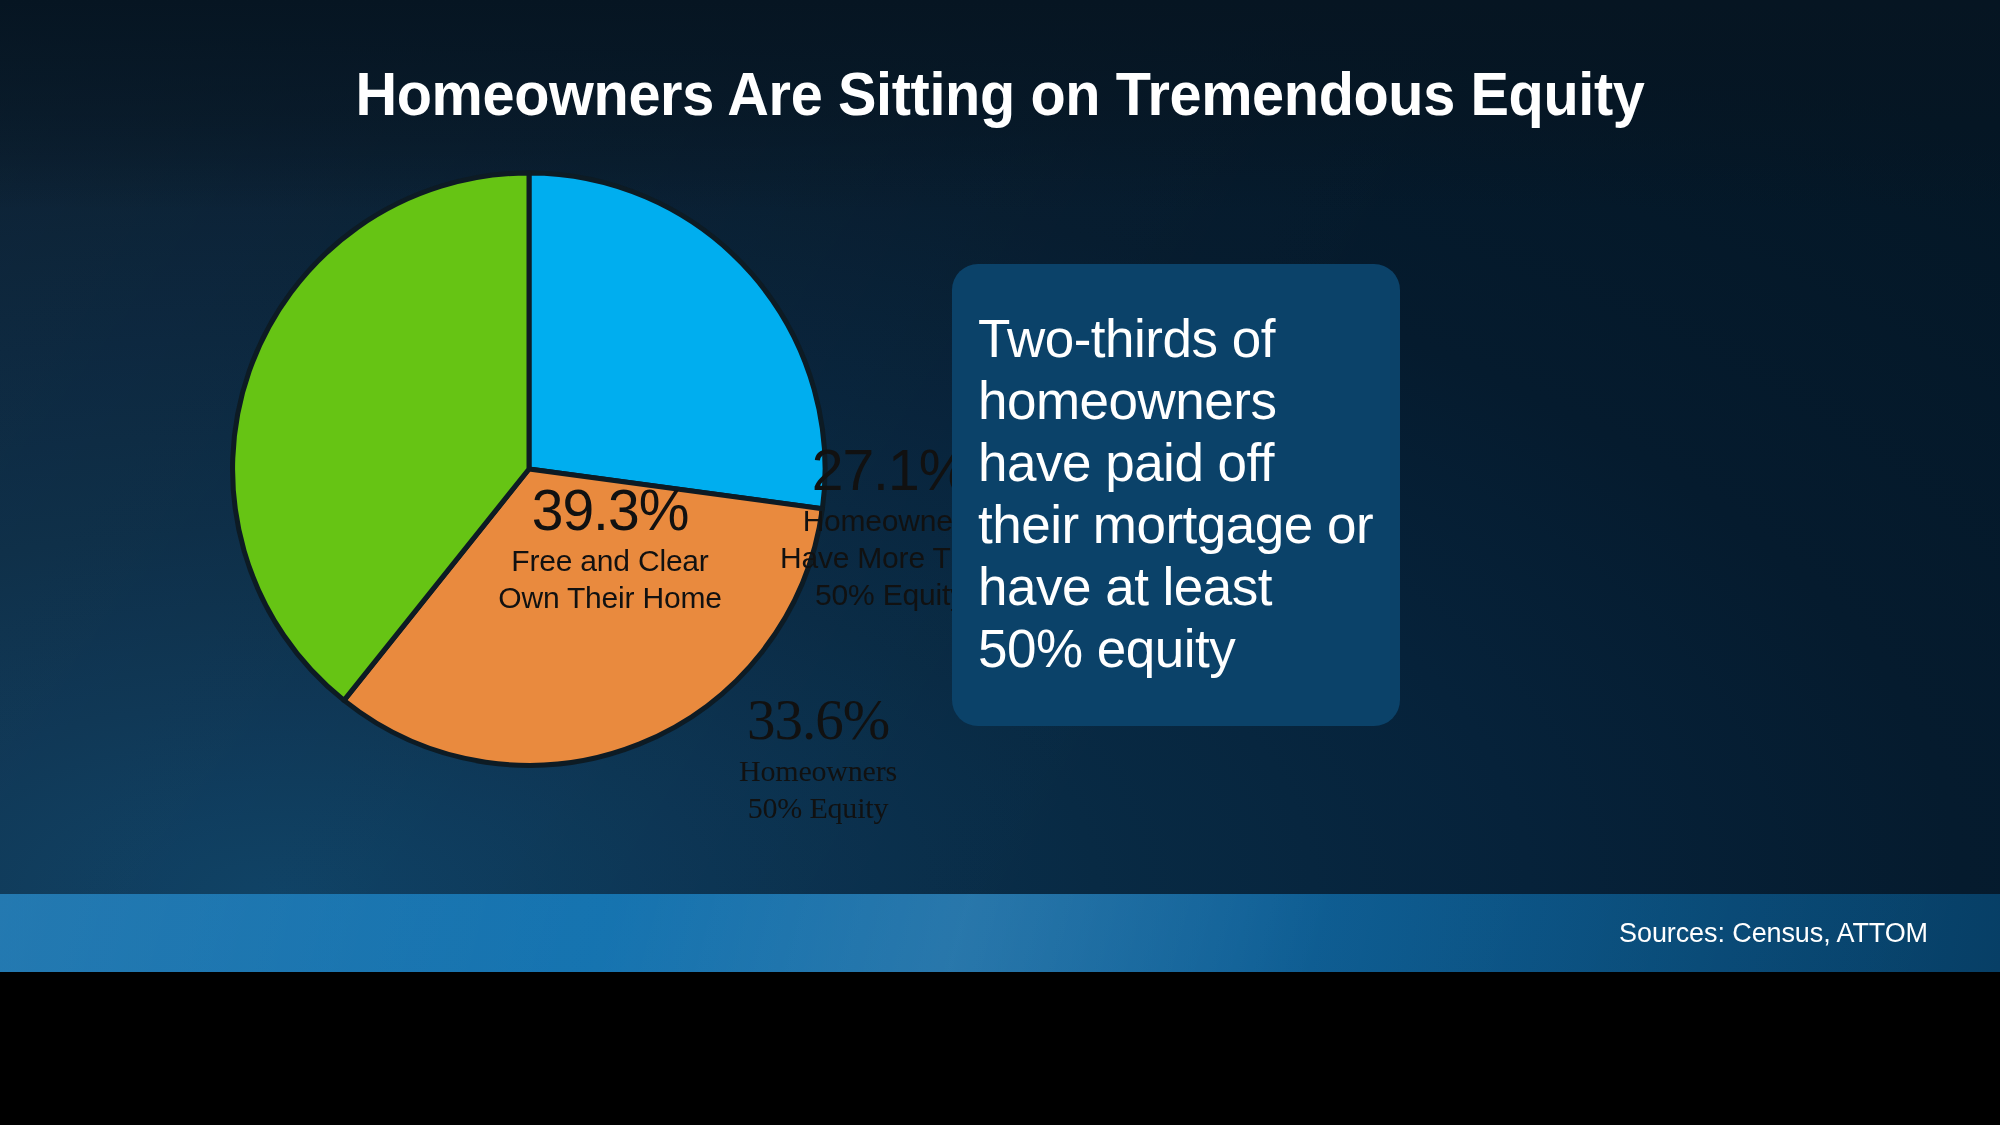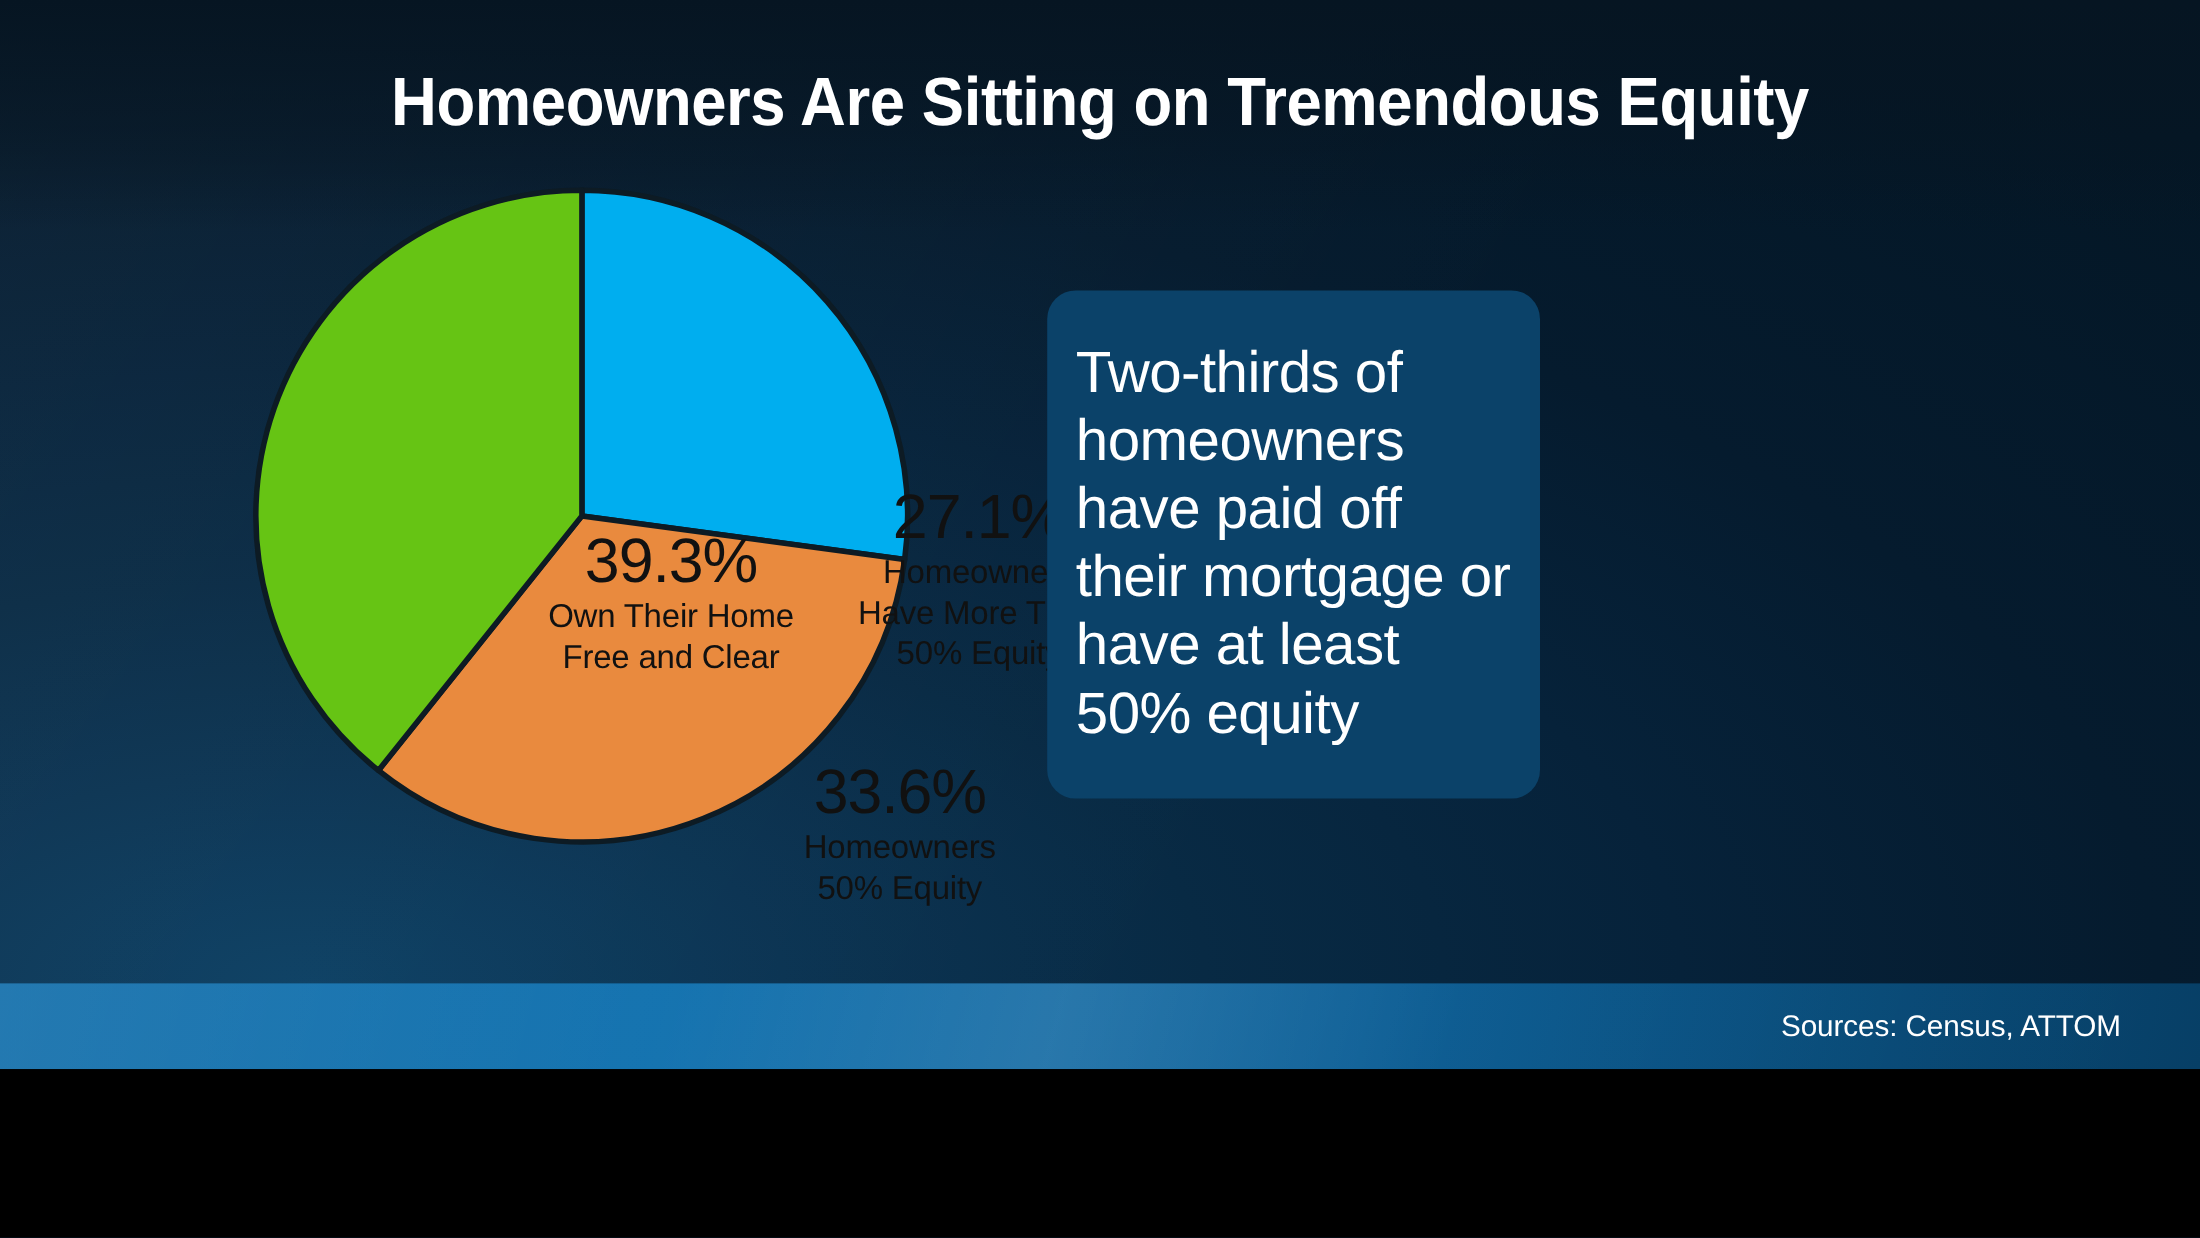--- a/index.html
+++ b/index.html
@@ -80,21 +80,21 @@
   }
   .slice-sub {
     display: block;
     font-size: 30px;
     line-height: 1.22;
     letter-spacing: -0.2px;
   }
 
   .label-green { left: 232px; top: 312px; width: 300px; }
   .label-blue  { left: 528px; top: 272px; width: 268px; }
-  .label-orange{ left: 440px; top: 522px; width: 300px; }
+  .label-orange{ left: 440px; top: 522px; width: 300px; font-family: Liberation Serif, serif; }
 
   
   .callout {
     position: absolute;
     left: 952px;
     top: 230px;
     width: 448px;
     height: 462px;
     background: #0b4269;
     border-radius: 26px;
@@ -147,22 +147,22 @@
 
       <path d="M 301 301 L 301 5 A 296 296 0 0 1 594.4 340.7 Z" fill="#00AEEF" stroke="#0d1b24" stroke-width="5" stroke-linejoin="round"></path>
 
       <path d="M 301 301 L 594.4 340.7 A 296 296 0 0 1 116.0 532.4 Z" fill="#E98A3E" stroke="#0d1b24" stroke-width="5" stroke-linejoin="round"></path>
 
       <path d="M 301 301 L 116.0 532.4 A 296 296 0 0 1 301 5 Z" fill="#66C414" stroke="#0d1b24" stroke-width="5" stroke-linejoin="round"></path>
     </svg>
 
     <div class="slice-label label-green">
       <span class="slice-pct">39.3%</span>
+      <span class="slice-sub">Free and Clear</span>
       <span class="slice-sub">Own Their Home</span>
-      <span class="slice-sub">Free and Clear</span>
     </div>
 
     <div class="slice-label label-blue">
       <span class="slice-pct">27.1%</span>
       <span class="slice-sub">Homeowners</span>
       <span class="slice-sub">Have More Than</span>
       <span class="slice-sub">50% Equity</span>
     </div>
 
     <div class="slice-label label-orange">

